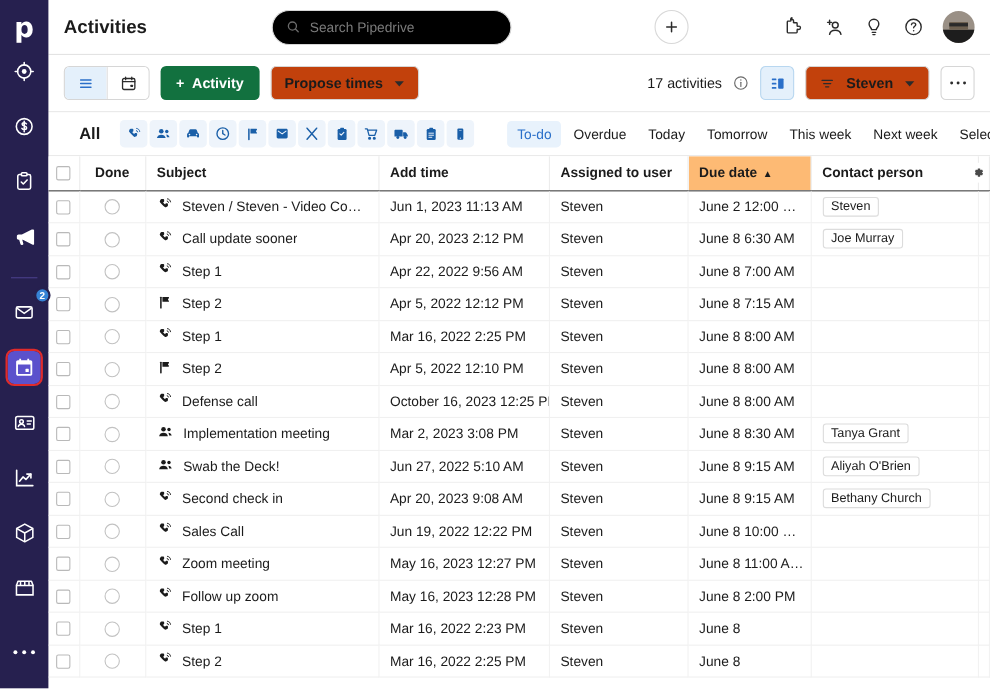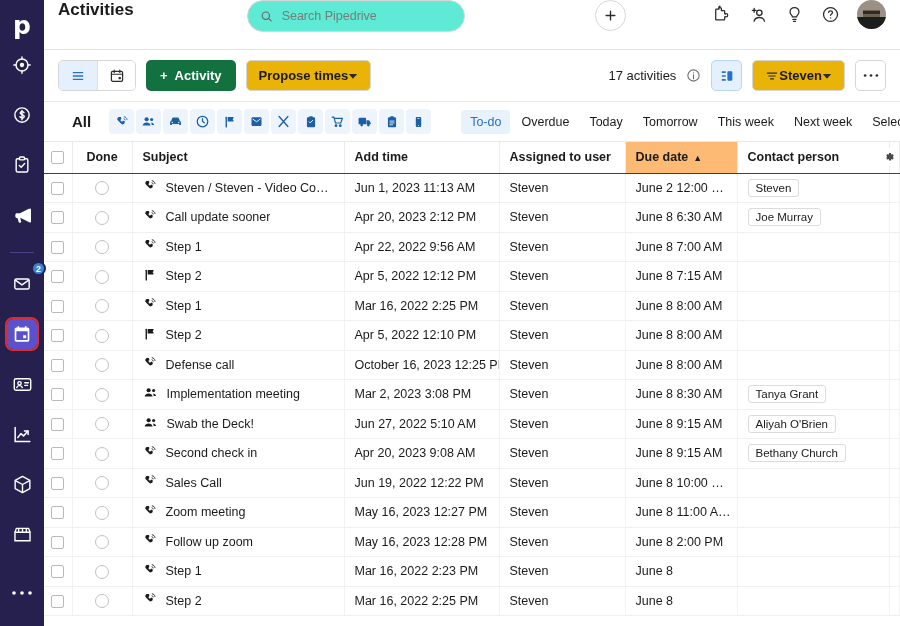--- a/index.html
+++ b/index.html
@@ -43,29 +43,29 @@
     display: flex; align-items: center; justify-content: center;
     border: 2px solid #26204f; padding: 0 3px;
   }
   .nav-dots { margin-top: auto; margin-bottom: 18px; }
 
   
   .main { flex: 1; display: flex; flex-direction: column; min-width: 0; background: #fff; }
 
   
   .topbar {
-    height: 50px; display: flex; align-items: flex-start;
+    height: 50px; display: flex; align-items: center;
     border-bottom: 1px solid #e3e3e3; padding: 0 14px 0 14px;
     flex: 0 0 50px; background: #fff;
   }
   .page-title { font-size: 17px; font-weight: bold; color: #1b1b1b; }
   .search-wrap { flex: 1; display: flex; justify-content: center; }
   .search-box {
     width: 218px; height: 32px; border: 1px solid #d6d6d6; border-radius: 17px;
-    display: flex; align-items: center; padding: 0 12px; gap: 8px; background: #5eead4;
+    display: flex; align-items: center; padding: 0 12px; gap: 8px; background: #000000;
   }
   .search-input {
     border: none; outline: none; font-size: 12.5px; color: #6b6b6b;
     font-family: "Liberation Sans", sans-serif; background: transparent; width: 100%;
   }
   .search-input::placeholder { color: #7a7a7a; }
   .add-circle {
     width: 31px; height: 31px; border-radius: 50%; border: 1px solid #d8d8d8;
     display: flex; align-items: center; justify-content: center;
     margin-left: 16px; cursor: pointer; color: #333;
@@ -92,23 +92,23 @@
   }
   .viewtoggle div.active { background: #e4f0fb; }
   .viewtoggle div + div { border-left: 1px solid #e0e0e0; }
   .btn-green {
     background: #12713f; color: #fff; border: none; border-radius: 5px;
     height: 31px; padding: 0 14px; font-size: 13px; font-weight: bold;
     display: flex; align-items: center; gap: 7px; cursor: pointer;
     font-family: "Liberation Sans", sans-serif;
   }
   .btn-white {
-    background: #eab308; color: #1b1b1b; border: 1px solid #d6d6d6; border-radius: 5px;
+    background: #c2410c; color: #1b1b1b; border: 1px solid #d6d6d6; border-radius: 5px;
     height: 31px; padding: 0 12px; font-size: 13px; font-weight: bold;
-    display: flex; align-items: center; cursor: pointer;
+    display: flex; align-items: center; gap: 10px; cursor: pointer;
     font-family: "Liberation Sans", sans-serif;
   }
   .spacer { flex: 1; }
   .count-text { font-size: 13px; color: #1b1b1b; }
   .icon-btn {
     width: 31px; height: 31px; border: 1px solid #d6d6d6; border-radius: 5px;
     display: flex; align-items: center; justify-content: center; cursor: pointer; background: #fff;
   }
   .icon-btn.active { background: #e4f0fb; border-color: #b8d7f0; }
   .info-circle { cursor: pointer; display: flex; }

